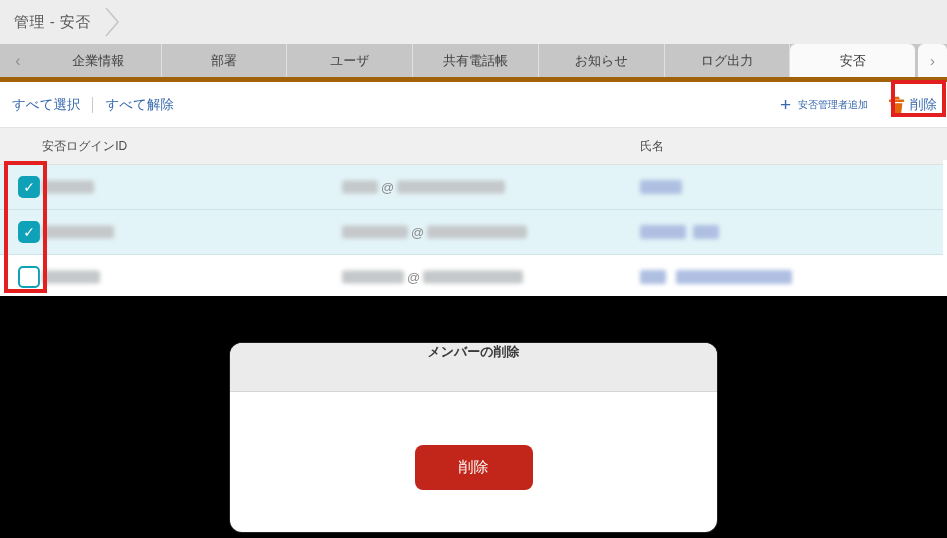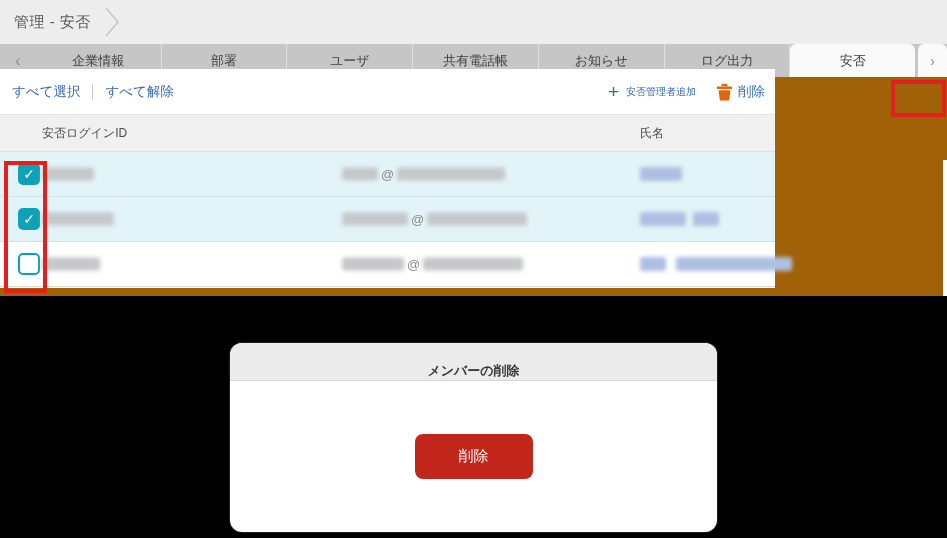--- a/index.html
+++ b/index.html
@@ -38,21 +38,21 @@
     background:#fafafa; border-radius:6px 6px 0 0; border-right:none; color:#3a3a3a;
   }
   .tab-next {
     width:29px; margin-left:3px; background:#fafafa; border-radius:6px 6px 0 0;
     display:flex; align-items:center; justify-content:center;
     color:#8f8f8f; font-size:15px;
   }
 
   
   .panel {
-    position:absolute; left:0; top:69px; width:775px; height:219px; background:#fff;
+    position:absolute; left:0; top:82px; width:947px; height:219px; background:#fff;
   }
   .toolbar { position:relative; height:45px; display:flex; align-items:center; padding-left:12px; }
   .tool-link { font-size:13.5px; color:#3668ae; cursor:pointer; }
   .tool-sep { width:1px; height:16px; background:#c9c9c9; margin:0 12px; }
   .toolbar-right {
     position:absolute; right:8px; top:0; height:45px;
     display:flex; align-items:center; gap:20px;
   }
   .add-admin { display:flex; align-items:center; gap:7px; cursor:pointer; }
   .plus-icon { color:#3668ae; font-size:19px; line-height:1; font-weight:400; }
@@ -92,22 +92,22 @@
   .hl-box.del    { left:891px; top:80px;  width:55px; height:37px; }
 
   
   .backdrop { position:absolute; left:0; top:296px; width:947px; height:242px; background:#000; }
   .dialog {
     position:absolute; left:230px; top:343px; width:487px; height:189px;
     background:#fff; border-radius:12px; overflow:hidden;
     box-shadow:0 0 0 1px rgba(255,255,255,.12);
   }
   .dialog-header {
-    height:38px; background:#ebebeb; border-bottom:1px solid #d6d6d6;
-    display:flex; align-items:flex-end; justify-content:center;
+    height:49px; background:#ebebeb; border-bottom:1px solid #d6d6d6;
+    display:flex; align-items:flex-start; justify-content:center;
   }
   .dialog-title { font-size:13px; font-weight:bold; color:#3a3a3a; }
   .dialog-body { padding-top:32px; text-align:center; }
   .dialog-msg { font-size:16.5px; color:#414141; line-height:22px; letter-spacing:.3px; }
   .dialog-actions { margin-top:21px; display:flex; justify-content:center; gap:17px; }
   .btn {
     width:118px; height:45px; border:none; border-radius:8px;
     font-size:15px; cursor:pointer; font-family:inherit;
     display:flex; align-items:center; justify-content:center;
   }

